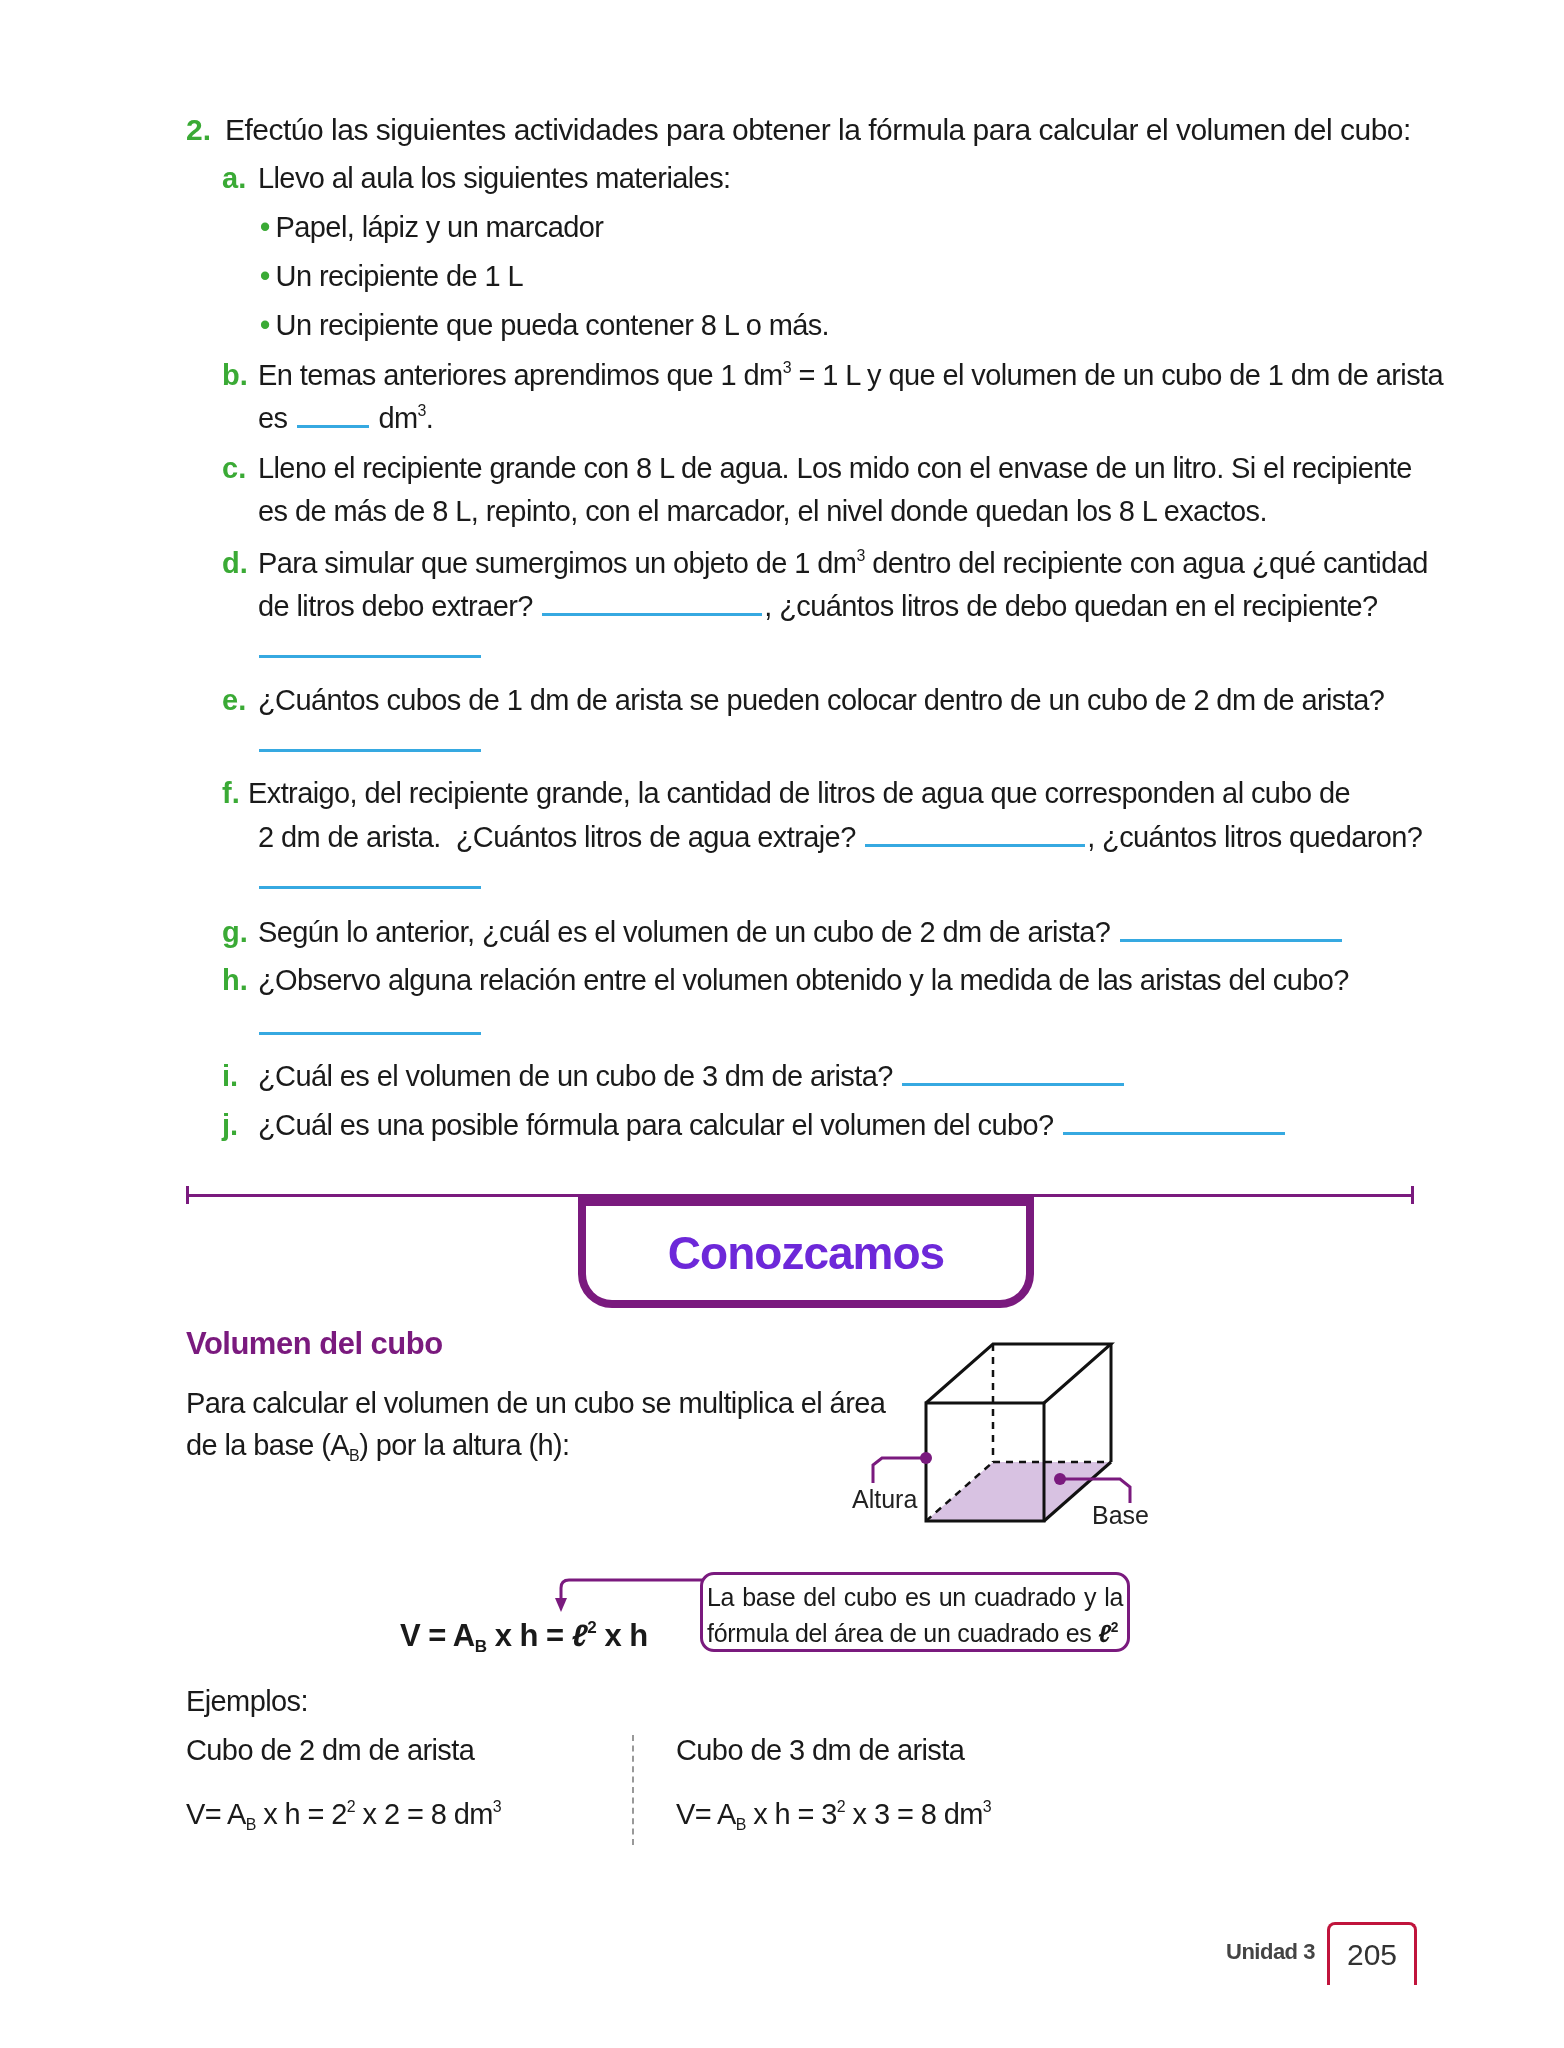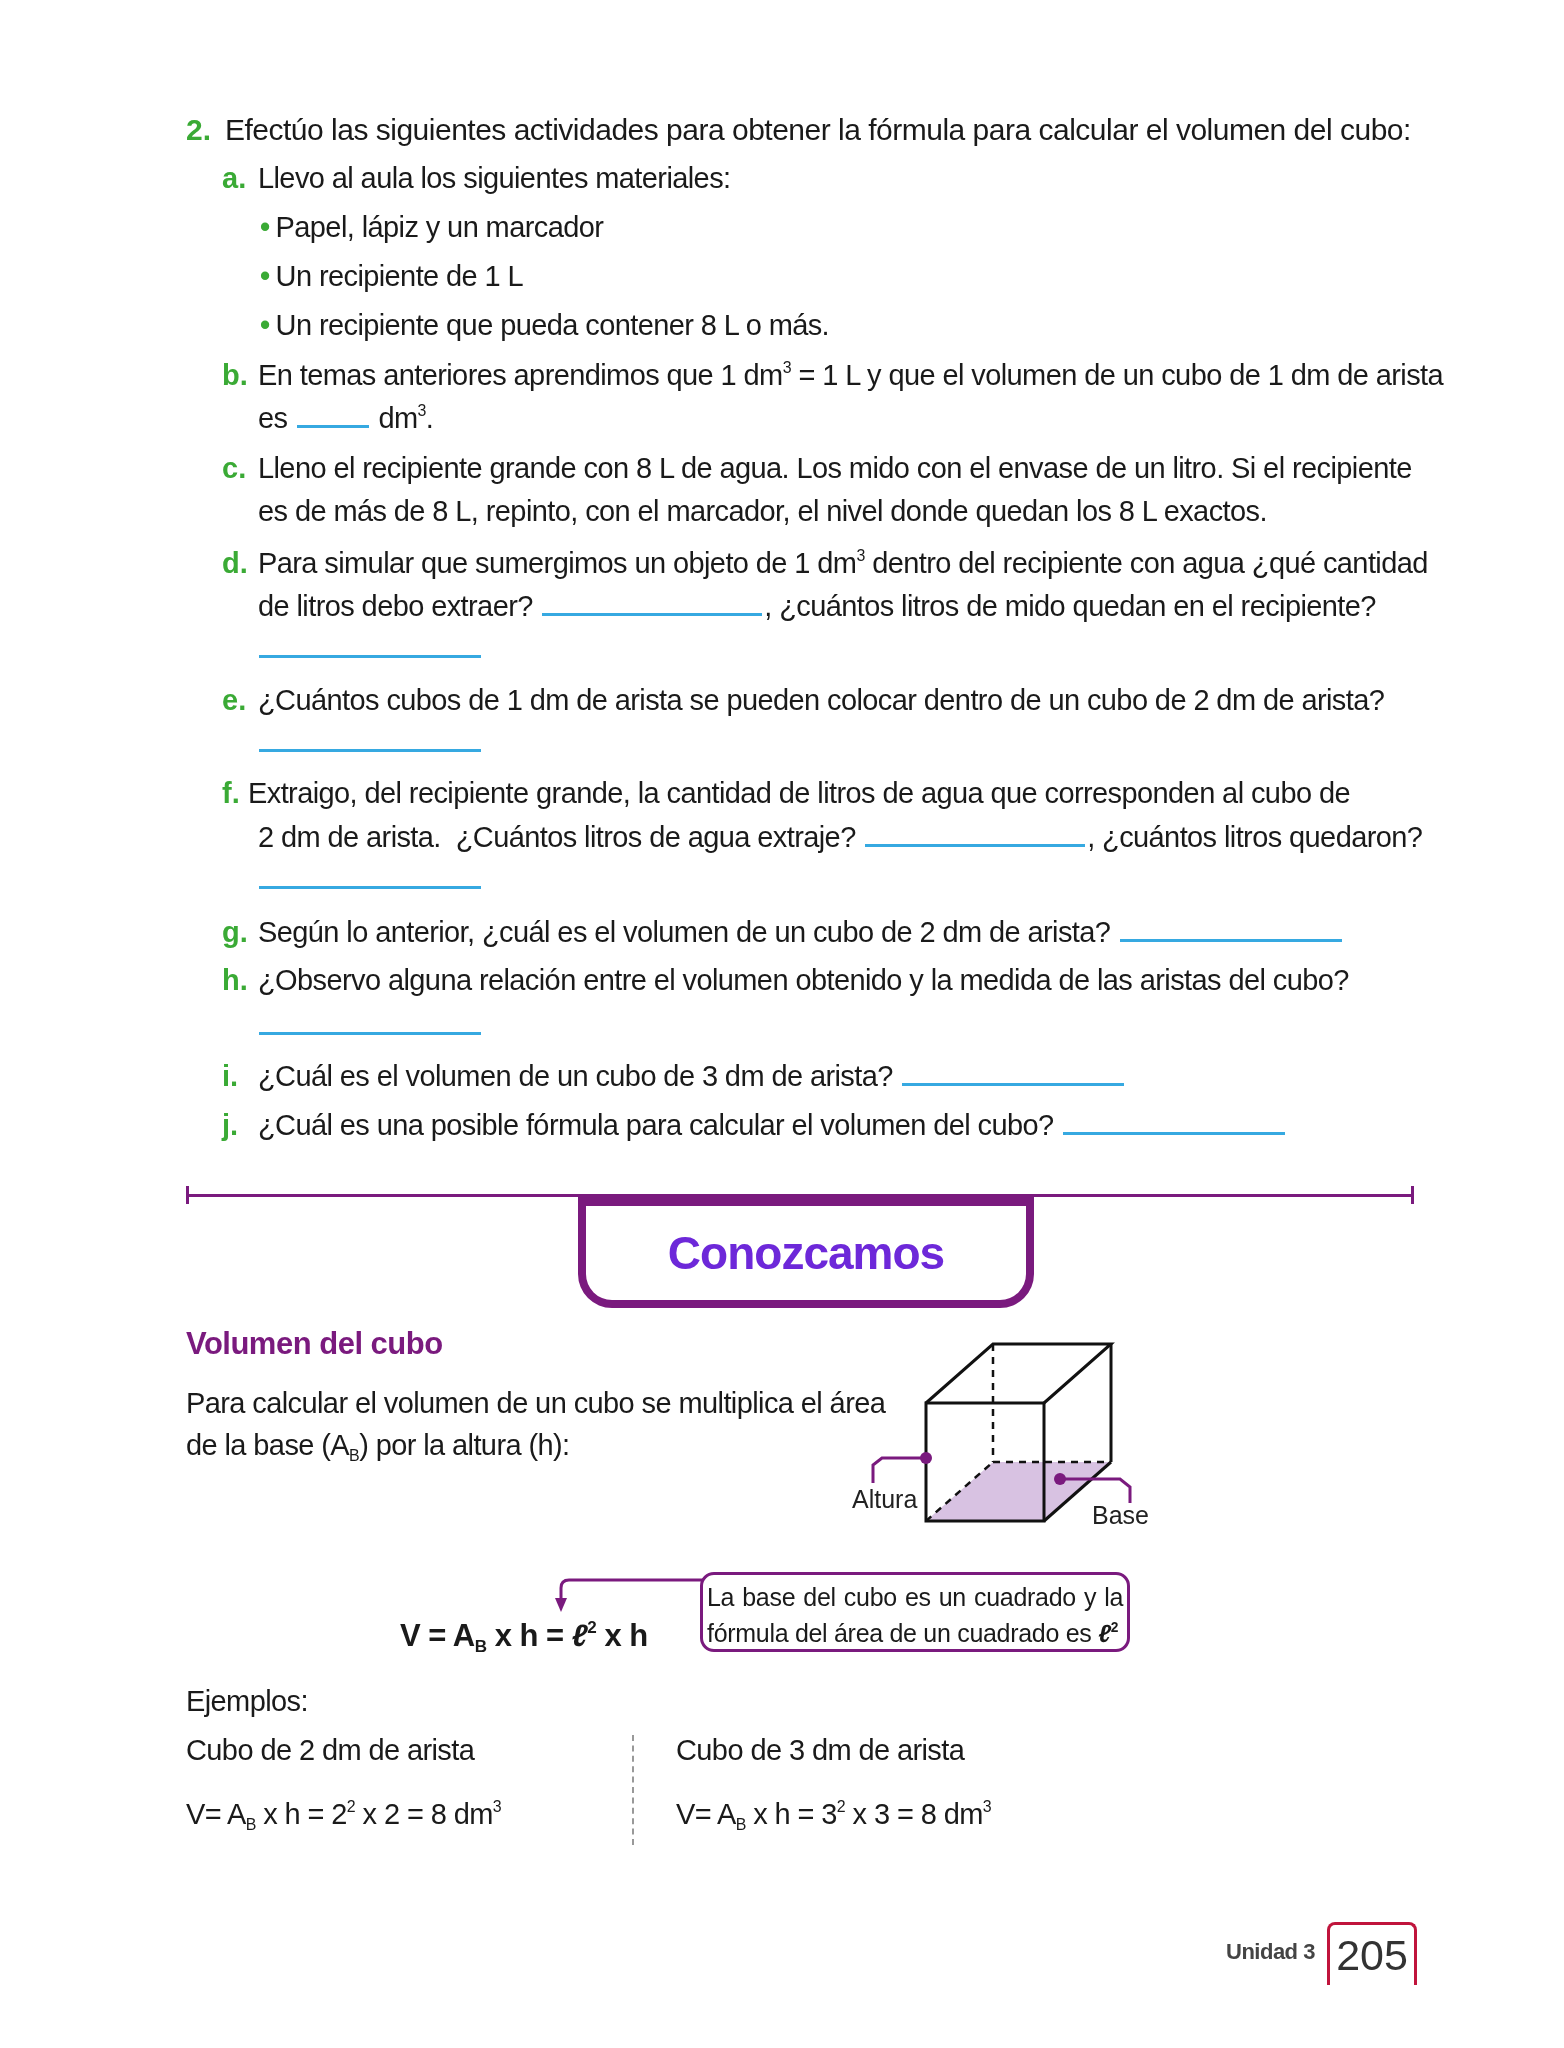--- a/index.html
+++ b/index.html
@@ -21,21 +21,21 @@
   .sec-title{position:absolute;left:186px;top:1326px;font-size:31px;font-weight:bold;color:#7a1a7e;letter-spacing:-0.5px;}
   .body2{position:absolute;font-size:29px;line-height:42px;letter-spacing:-0.6px;}
   .formula{position:absolute;left:400px;top:1618px;font-size:31px;font-weight:bold;letter-spacing:-0.5px;}
   .note{position:absolute;left:700px;top:1572px;width:430px;height:80px;border:3px solid #7a1a7e;border-radius:14px;
         box-sizing:border-box;padding:4px 4px;font-size:25px;line-height:36px;letter-spacing:-0.3px;}
   .note .row{text-align:justify;text-align-last:justify;white-space:nowrap;}
   .vsep{position:absolute;left:632px;top:1735px;height:110px;border-left:2px dashed #999;}
   .footer-unit{position:absolute;left:1226px;top:1939px;font-size:22px;font-weight:bold;color:#444;letter-spacing:-0.5px;}
   .pagebox{position:absolute;left:1327px;top:1922px;width:84px;height:60px;border:3px solid #c0143c;border-bottom:none;
            border-radius:8px 8px 0 0;display:flex;align-items:center;justify-content:center;}
-  .pagebox span{font-size:43px;color:#333;}
+  .pagebox span{font-size:30px;color:#333;}
   svg text{font-family:"Liberation Sans",sans-serif;}
 </style>
 </head>
 <body>
 
 <div class="lbl" style="left: 186px; top: 112px; font-size: 30px; color: rgb(58, 170, 53);">2.</div>
 <div class="ln title-main" style="left:225px;top:112px;">Efectúo las siguientes actividades para obtener la fórmula para calcular el volumen del cubo:</div>
 
 <div class="lbl" style="left: 222px; top: 160px; color: rgb(58, 170, 53);">a.</div>
 <div class="ln" style="left:258px;top:160px;">Llevo al aula los siguientes materiales:</div>
@@ -46,21 +46,21 @@
 <div class="lbl" style="left: 222px; top: 357px; color: rgb(58, 170, 53);">b.</div>
 <div class="ln" style="left:258px;top:357px;width:1148px;"><span>En temas anteriores aprendimos que 1 dm</span><sup>3</sup><span> = 1 L y que el volumen de un cubo de 1 dm de arista</span></div>
 <div class="ln" style="left:258px;top:400px;"><span>es</span> <span class="blank" style="width: 72px; border-bottom-color: rgb(54, 169, 225);"></span> <span>dm</span><sup>3</sup><span>.</span></div>
 
 <div class="lbl" style="left: 222px; top: 450px; color: rgb(58, 170, 53);">c.</div>
 <div class="ln" style="left:258px;top:450px;">Lleno el recipiente grande con 8 L de agua. Los mido con el envase de un litro. Si el recipiente</div>
 <div class="ln" style="left:258px;top:493px;">es de más de 8 L, repinto, con el marcador, el nivel donde quedan los 8 L exactos.</div>
 
 <div class="lbl" style="left: 222px; top: 545px; color: rgb(58, 170, 53);">d.</div>
 <div class="ln" style="left:258px;top:545px;"><span>Para simular que sumergimos un objeto de 1 dm</span><sup>3</sup><span> dentro del recipiente con agua ¿qué cantidad</span></div>
-<div class="ln" style="left:258px;top:588px;"><span>de litros debo extraer?</span> <span class="blank" style="width: 220px; border-bottom-color: rgb(54, 169, 225);"></span><span>, ¿cuántos litros de mido quedan en el recipiente?</span></div>
+<div class="ln" style="left:258px;top:588px;"><span>de litros debo extraer?</span> <span class="blank" style="width: 220px; border-bottom-color: rgb(54, 169, 225);"></span><span>, ¿cuántos litros de debo quedan en el recipiente?</span></div>
 <div class="blank-line" style="left: 259px; top: 655px; width: 222px; border-bottom-color: rgb(54, 169, 225);"></div>
 
 <div class="lbl" style="left: 222px; top: 682px; color: rgb(58, 170, 53);">e.</div>
 <div class="ln" style="left:258px;top:682px;">¿Cuántos cubos de 1 dm de arista se pueden colocar dentro de un cubo de 2 dm de arista?</div>
 <div class="blank-line" style="left: 259px; top: 749px; width: 222px; border-bottom-color: rgb(54, 169, 225);"></div>
 
 <div class="lbl" style="left: 222px; top: 775px; color: rgb(58, 170, 53);">f.</div>
 <div class="ln" style="left:248px;top:775px;">Extraigo, del recipiente grande, la cantidad de litros de agua que corresponden al cubo de</div>
 <div class="ln" style="left:258px;top:819px;"><span style="white-space:pre;">2 dm de arista.  ¿Cuántos litros de agua extraje?</span> <span class="blank" style="width: 220px; border-bottom-color: rgb(54, 169, 225);"></span><span>, ¿cuántos litros quedaron?</span></div>
 <div class="blank-line" style="left: 259px; top: 886px; width: 222px; border-bottom-color: rgb(54, 169, 225);"></div>

